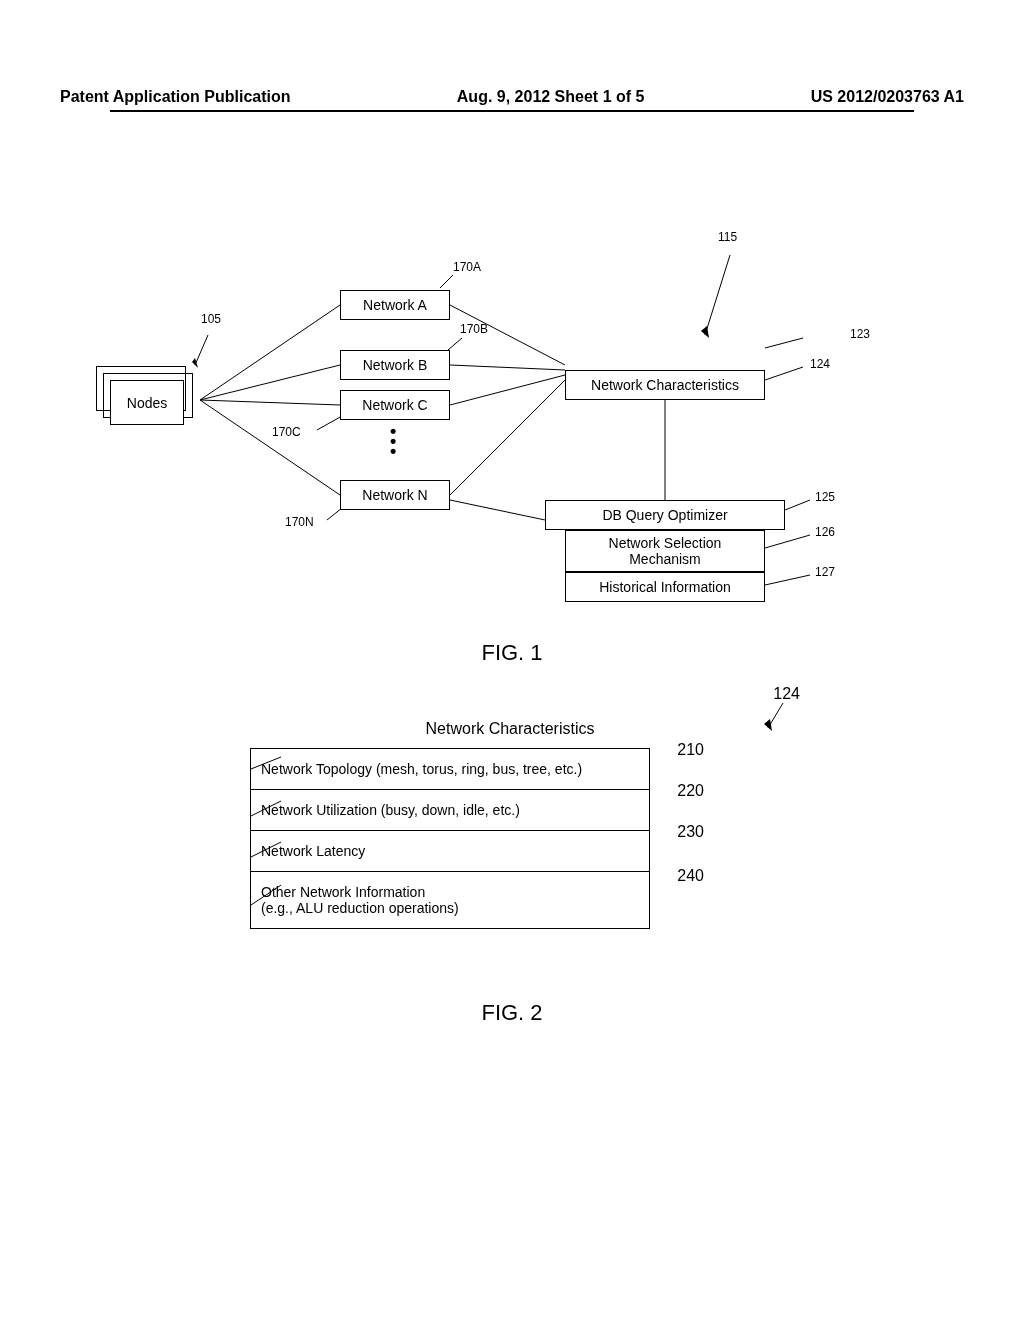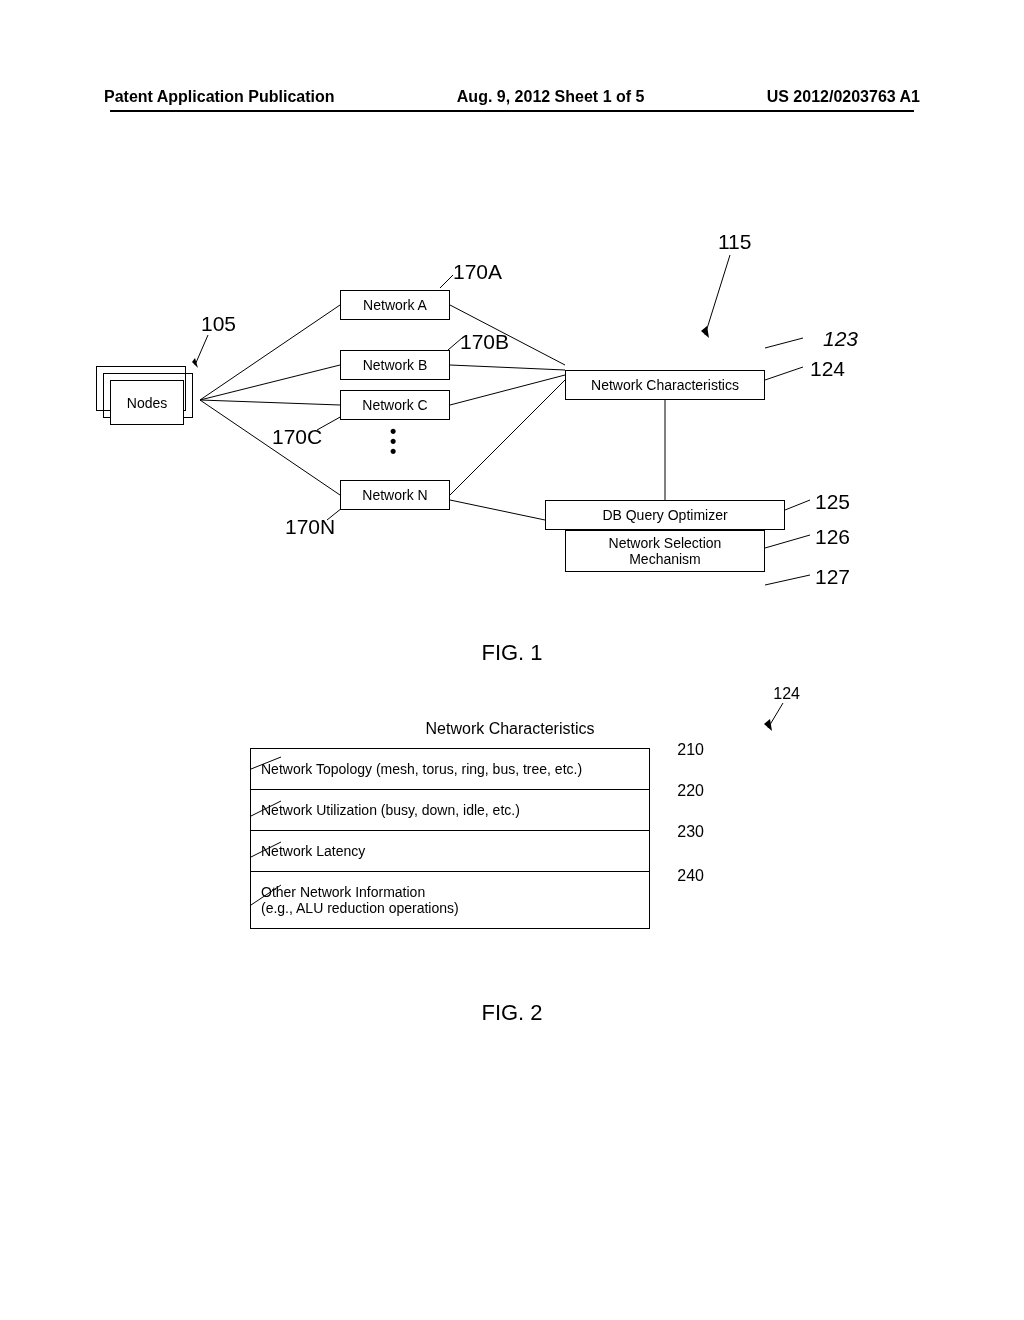--- a/index.html
+++ b/index.html
@@ -14,21 +14,21 @@
       height: 1320px;
       position: relative;
     }
     .header {
       position: absolute;
       top: 88px;
       left: 0;
       right: 0;
       display: flex;
       justify-content: space-between;
-      padding: 0 104px;
+      padding: 0 60px;
       font-size: 16px;
       font-weight: bold;
     }
     .header-line {
       position: absolute;
       top: 110px;
       left: 110px;
       right: 110px;
       border-top: 2px solid black;
     }
@@ -114,21 +114,21 @@
       height: 42px;
     }
     .historical-box {
       left: 455px;
       top: 342px;
       width: 200px;
       height: 30px;
     }
     .label {
       position: absolute;
-      font-size: 21px;
+      font-size: 12px;
     }
     .fig-title {
       position: absolute;
       font-size: 22px;
       font-weight: normal;
       left: 50%;
       transform: translateX(-50%);
     }
     .fig1-title { top: 640px; }
     .fig2-title { top: 1000px; }
@@ -224,28 +224,29 @@
   <div class="box network-box network-a">Network A</div>
   <div class="box network-box network-b">Network B</div>
   <div class="box network-box network-c">Network C</div>
   <div class="dots">•<br>•<br>•</div>
   <div class="box network-box network-n">Network N</div>
 
   <div class="box characteristics-box">Network Characteristics</div>
 
   <div class="box optimizer-box">DB Query Optimizer</div>
   <div class="box selection-box">Network Selection Mechanism</div>
+  <div class="box historical-box">Historical Information</div>
 
   <div class="label" style="left:91px; top:82px;">105</div>
   <div class="label" style="left:608px; top:0px;">115</div>
   <div class="label" style="left:343px; top:30px;">170A</div>
-  <div class="label" style="left:350px; top:100px;">170B</div>
+  <div class="label" style="left:350px; top:92px;">170B</div>
   <div class="label" style="left:162px; top:195px;">170C</div>
   <div class="label" style="left:175px; top:285px;">170N</div>
-  <div class="label" style="left:713px; top:97px;font-style:italic;">123</div>
+  <div class="label" style="left:740px; top:97px;">123</div>
   <div class="label" style="left:700px; top:127px;">124</div>
   <div class="label" style="left:705px; top:260px;">125</div>
   <div class="label" style="left:705px; top:295px;">126</div>
   <div class="label" style="left:705px; top:335px;">127</div>
 </div>
 
 <div class="fig-title fig1-title">FIG. 1</div>
 
 <div class="fig2-container">
   <div style="position:absolute; right:-30px; top:-35px;">

